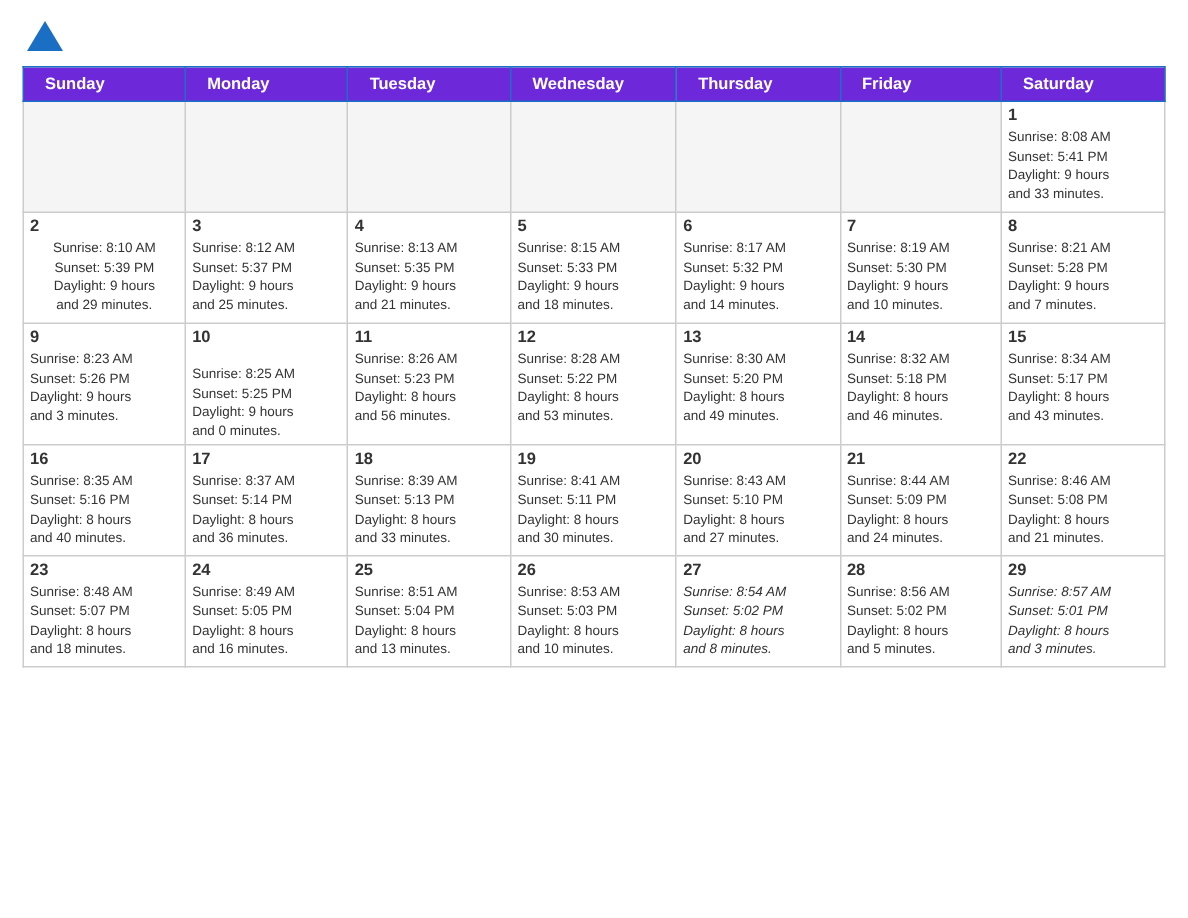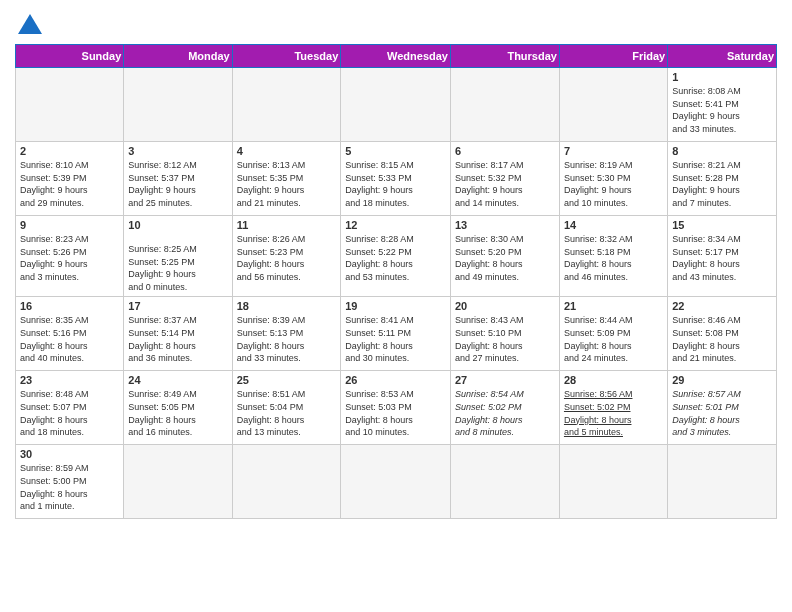--- a/index.html
+++ b/index.html
@@ -62,24 +62,24 @@
     .location-subtitle {
       font-size: 14px;
       color: #555;
     }
     .calendar {
       width: 100%;
       border-collapse: collapse;
       font-size: 9.5px;
     }
     .calendar thead tr th {
-      background: #a21caf;
+      background: #6d28d9;
       color: #fff;
-      text-align: right;
-      padding: 5px 2px;
+      text-align: left;
+      padding: 5px 14px;
       font-size: 11px;
       font-weight: bold;
       border: 1px solid #1a6fc4;
     }
     .calendar tbody tr td {
       border: 1px solid #ccc;
       vertical-align: top;
       padding: 3px 4px;
       width: 113px;
       height: 74px;
@@ -146,21 +146,21 @@
             <span class="day-num">1</span>
             <div class="day-info" style="white-space: pre-line;">Sunrise: 8:08 AM
 Sunset: 5:41 PM
 Daylight: 9 hours
 and 33 minutes.</div>
           </td>
         </tr>
         <tr>
           <td>
             <span class="day-num">2</span>
-            <div class="day-info" style="white-space: pre-line;">Sunrise: 8:10 AM
+            <div class="day-info" style="white-space: pre-line; text-align: center;">Sunrise: 8:10 AM
 Sunset: 5:39 PM
 Daylight: 9 hours
 and 29 minutes.</div>
           </td>
           <td>
             <span class="day-num">3</span>
             <div class="day-info" style="white-space: pre-line;">Sunrise: 8:12 AM
 Sunset: 5:37 PM
 Daylight: 9 hours
 and 25 minutes.</div>
@@ -334,43 +334,28 @@
           </td>
           <td>
             <span class="day-num">27</span>
             <div class="day-info" style="white-space: pre-line; font-style: italic;">Sunrise: 8:54 AM
 Sunset: 5:02 PM
 Daylight: 8 hours
 and 8 minutes.</div>
           </td>
           <td>
             <span class="day-num">28</span>
-            <div class="day-info" style="white-space: pre-line; text-decoration: underline;">Sunrise: 8:56 AM
+            <div class="day-info" style="white-space: pre-line;">Sunrise: 8:56 AM
 Sunset: 5:02 PM
 Daylight: 8 hours
 and 5 minutes.</div>
           </td>
           <td>
             <span class="day-num">29</span>
             <div class="day-info" style="white-space: pre-line; font-style: italic;">Sunrise: 8:57 AM
 Sunset: 5:01 PM
 Daylight: 8 hours
 and 3 minutes.</div>
           </td>
-        </tr>
-        <tr class="last-row">
-          <td>
-            <span class="day-num">30</span>
-            <div class="day-info" style="white-space: pre-line;">Sunrise: 8:59 AM
-Sunset: 5:00 PM
-Daylight: 8 hours
-and 1 minute.</div>
-          </td>
-          <td class="empty"></td>
-          <td class="empty"></td>
-          <td class="empty"></td>
-          <td class="empty"></td>
-          <td class="empty"></td>
-          <td class="empty"></td>
         </tr>
       </tbody>
   </table>
 </div>
 
 </body></html>

